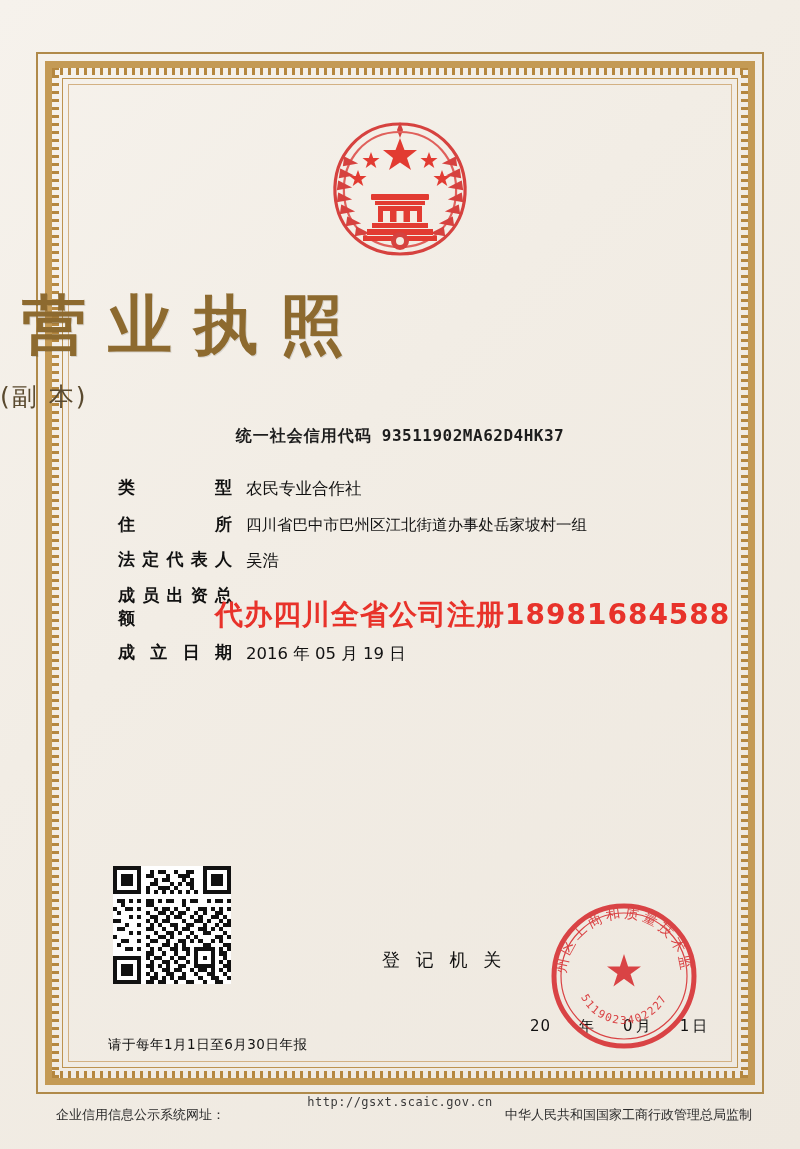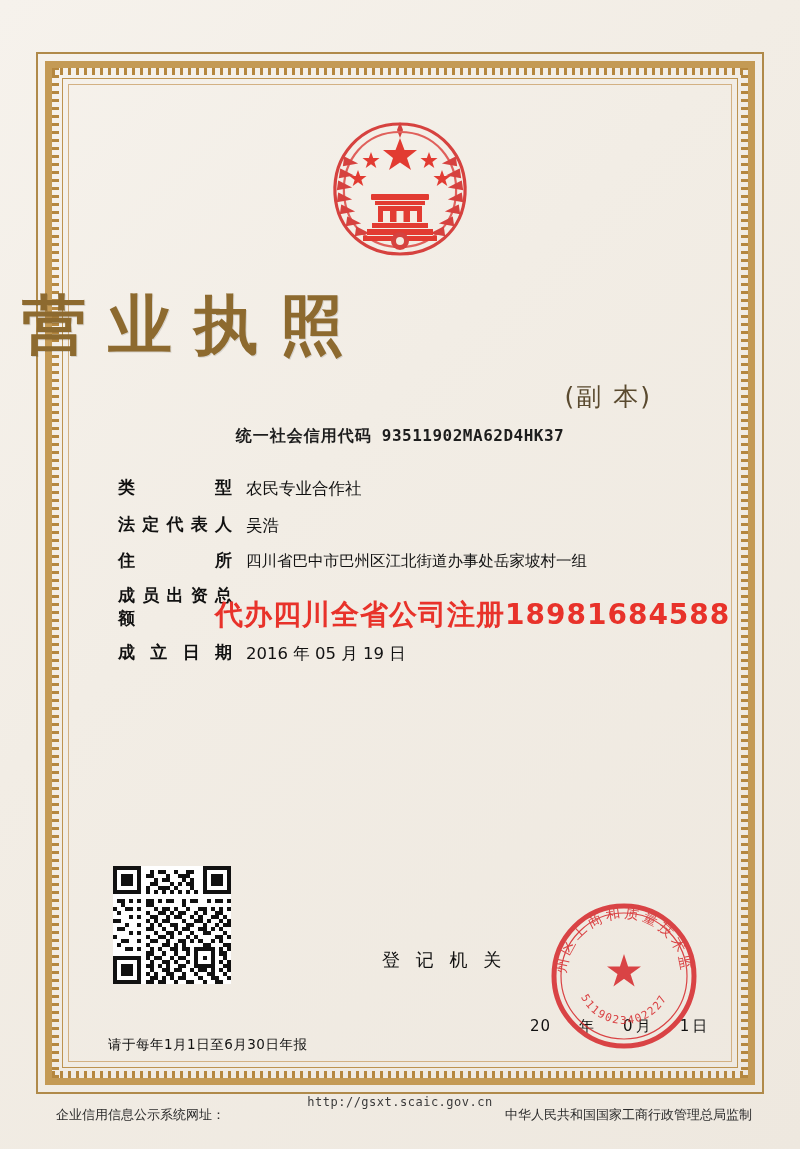--- a/index.html
+++ b/index.html
@@ -95,21 +95,21 @@
     letter-spacing: 22px;
     text-indent: 22px;
     color: #8d6a2f;
     text-shadow: 1px 1px 0 rgba(0,0,0,0.12);
   }
   .doc-subtitle {
     position: absolute;
     top: 380px;
     left: 0;
     width: 652px;
-    text-align: right;
+    text-align: left;
     font-size: 25px;
     color: #5a4a2f;
     letter-spacing: 2px;
   }
   .credit-code {
     position: absolute;
     top: 426px;
     left: 0;
     width: 800px;
     text-align: center;
@@ -340,27 +340,27 @@
 
   <div class="fields">
 
 
     <div class="field-row">
       <div class="field-label">类　　型</div>
       <div class="field-value">农民专业合作社</div>
     </div>
 
     <div class="field-row">
+      <div class="field-label">住　　所</div>
+      <div class="field-value small">四川省巴中市巴州区江北街道办事处岳家坡村一组</div>
+    </div>
+
+    <div class="field-row">
       <div class="field-label">法定代表人</div>
       <div class="field-value">吴浩</div>
-    </div>
-
-    <div class="field-row">
-      <div class="field-label">住　　所</div>
-      <div class="field-value small">四川省巴中市巴州区江北街道办事处岳家坡村一组</div>
     </div>
 
     <div class="field-row">
       <div class="field-label">成员出资总额</div>
     </div>
 
     <div class="field-row">
       <div class="field-label">成 立 日 期</div>
       <div class="field-value">2016 年 05 月 19 日</div>
     </div>

